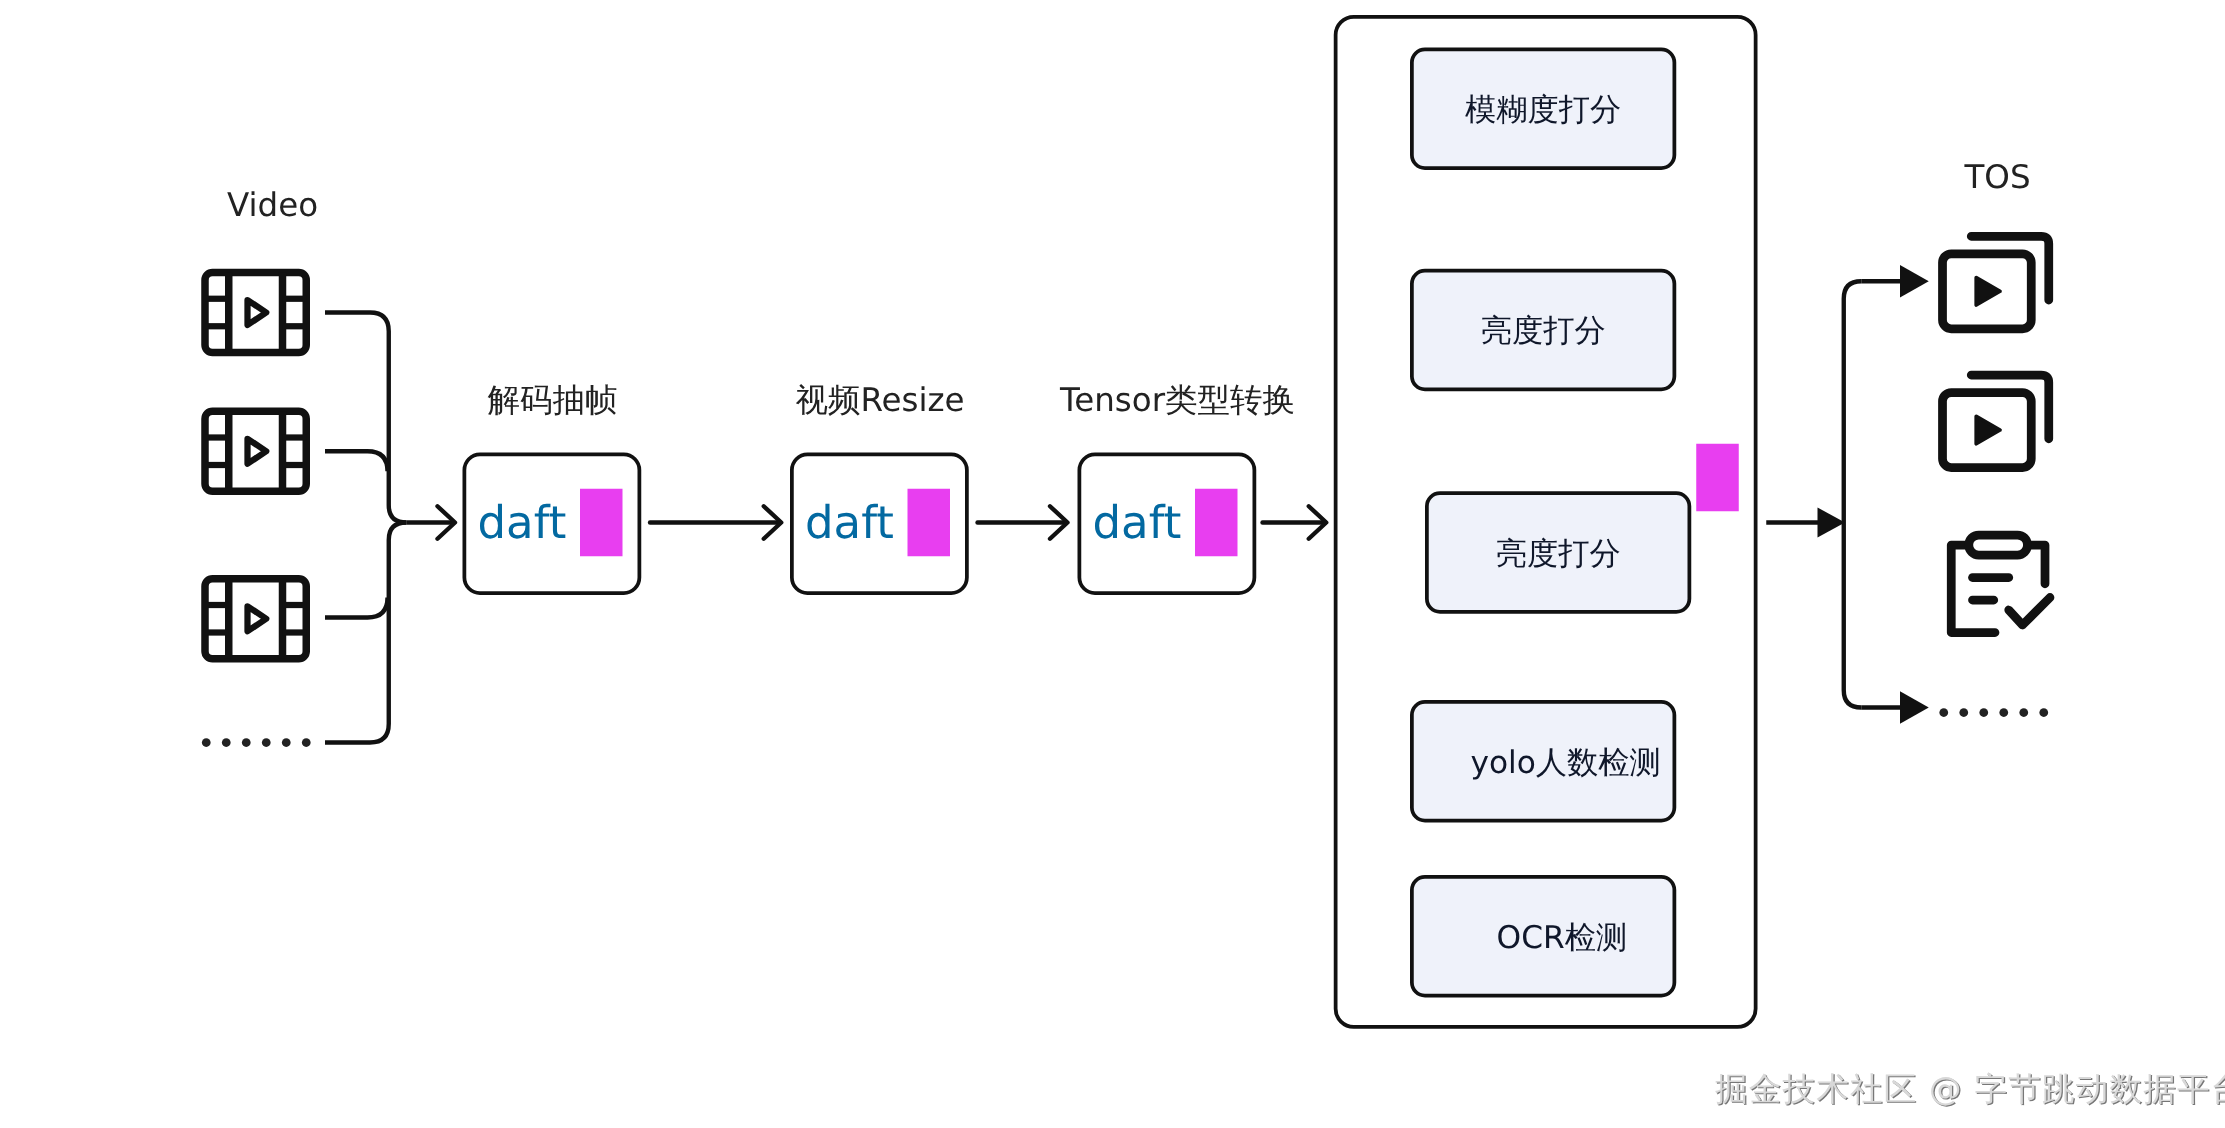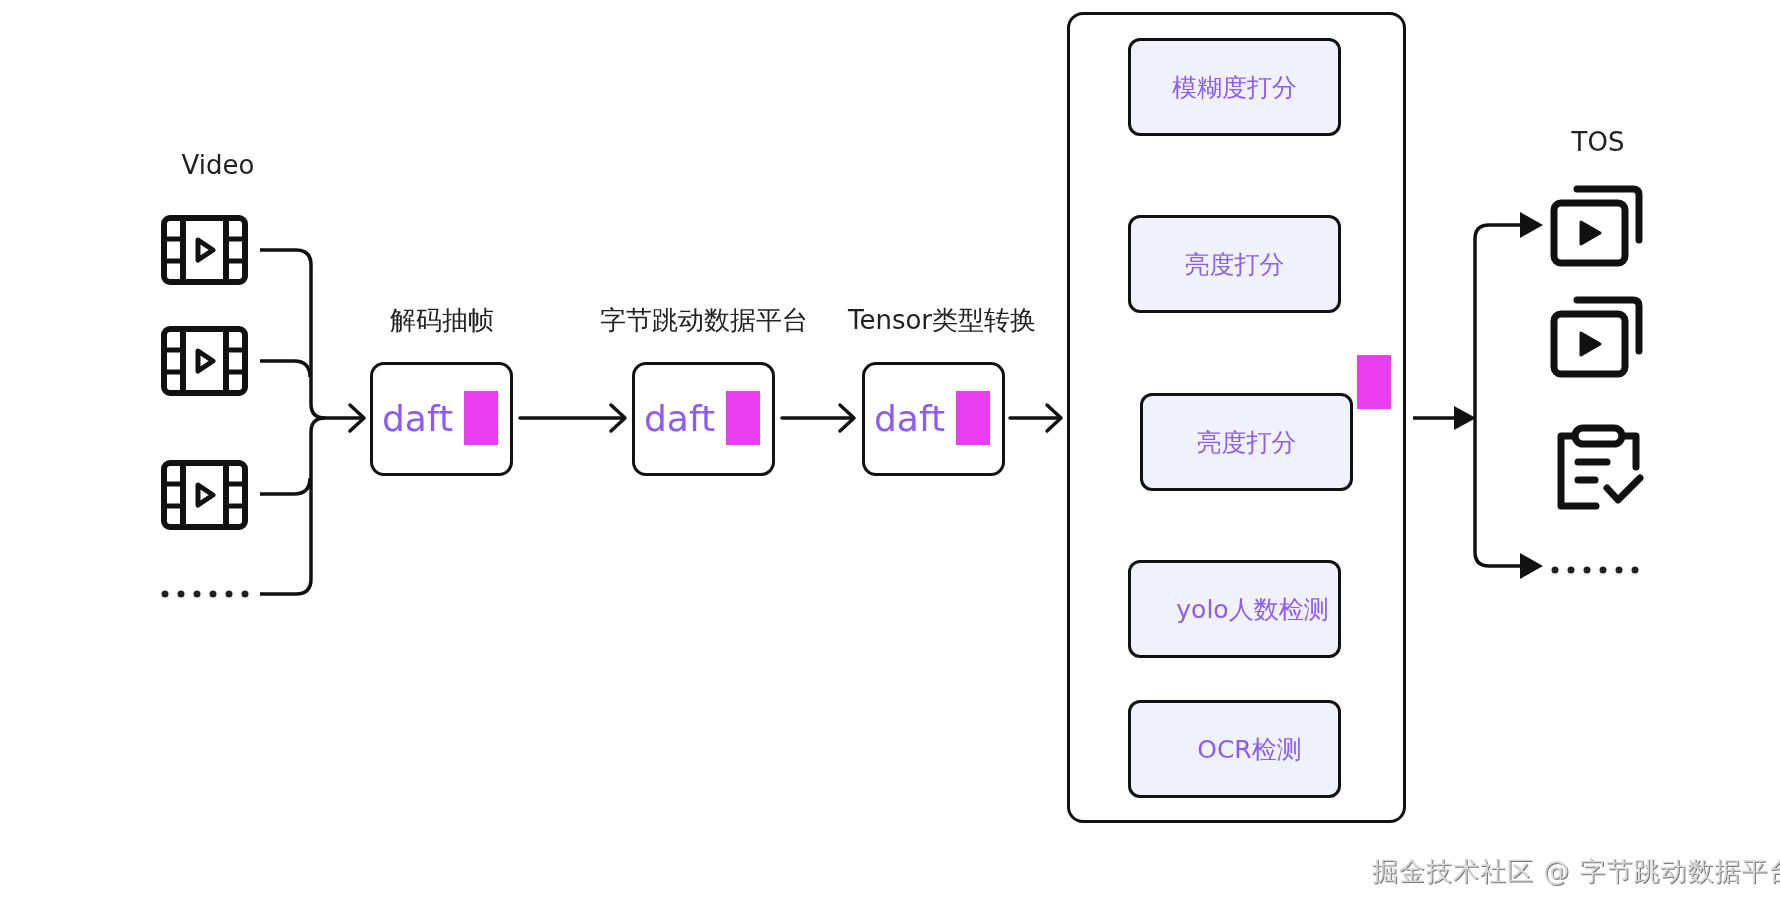--- a/index.html
+++ b/index.html
@@ -1,23 +1,23 @@
 <!DOCTYPE html>
 <html><head>
 <meta charset="utf-8">
 <style>
   html,body{margin:0;padding:0;background:#ffffff;}
   body{width:1780px;height:902px;position:relative;overflow:hidden;font-family:"DejaVu Sans","Liberation Sans",sans-serif;color:#222;}
   svg.canvas{position:absolute;left:0;top:0;}
   .label{position:absolute;font-size:26px;color:#222;white-space:nowrap;transform:translateX(-50%);}
   .daft{position:absolute;border:3px solid #111;border-radius:14px;background:#fff;box-sizing:border-box;width:143px;height:114px;}
-  .daft .txt{position:absolute;left:9px;top:33px;font-size:36px;color:#8b5cf6;}
+  .daft .txt{position:absolute;left:9px;top:33px;font-size:36px;color:#0369a1;}
   .daft .chip{position:absolute;left:91px;top:26px;width:34px;height:54px;background:#e83ef0;}
   .container{position:absolute;left:1067px;top:12px;width:339px;height:811px;border:3px solid #111;border-radius:16px;box-sizing:border-box;}
-  .op{position:absolute;left:1128px;width:213px;height:98px;border:3px solid #111;border-radius:12px;background:#eff2fa;box-sizing:border-box;display:flex;align-items:center;justify-content:center;font-size:25px;color:#8b5cf6;white-space:nowrap;}
+  .op{position:absolute;left:1128px;width:213px;height:98px;border:3px solid #111;border-radius:12px;background:#eff2fa;box-sizing:border-box;display:flex;align-items:center;justify-content:center;font-size:25px;color:#0f172a;white-space:nowrap;}
   .chip-big{position:absolute;left:1357px;top:355px;width:34px;height:54px;background:#e83ef0;}
   .watermark{position:absolute;left:1372px;top:854px;font-size:26px;color:#d8d8d8;white-space:nowrap;text-shadow:1px 1px 0 #777, -1px -1px 0 #fff;letter-spacing:1px;}
 </style>
 </head>
 <body>
 
 <svg class="canvas" width="1780" height="902" viewBox="0 0 1780 902">
   <defs>
     <g id="film">
       <rect x="2" y="2" width="81" height="64" rx="6" fill="none" stroke="#111" stroke-width="6"></rect>
@@ -108,21 +108,21 @@
     <circle cx="1587" cy="570" r="3.5" fill="#222"></circle>
       <circle cx="1603" cy="570" r="3.5" fill="#222"></circle>
     <circle cx="1619" cy="570" r="3.5" fill="#222"></circle>
       <circle cx="1635" cy="570" r="3.5" fill="#222"></circle>
   </g>
 </svg>
 
 <div class="label" style="left:218px;top:150px;">Video</div>
 
 <div class="label" style="left:442px;top:303px;">解码抽帧</div>
-<div class="label" style="left:704px;top:303px;">字节跳动数据平台</div>
+<div class="label" style="left:704px;top:303px;">视频Resize</div>
 <div class="label" style="left:942px;top:303px;">Tensor类型转换</div>
 
 <div class="daft" style="left:370px;top:362px;">
   <span class="txt">daft</span>
   <span class="chip"></span>
 </div>
 <div class="daft" style="left:632px;top:362px;">
   <span class="txt">daft</span>
   <span class="chip"></span>
 </div>

